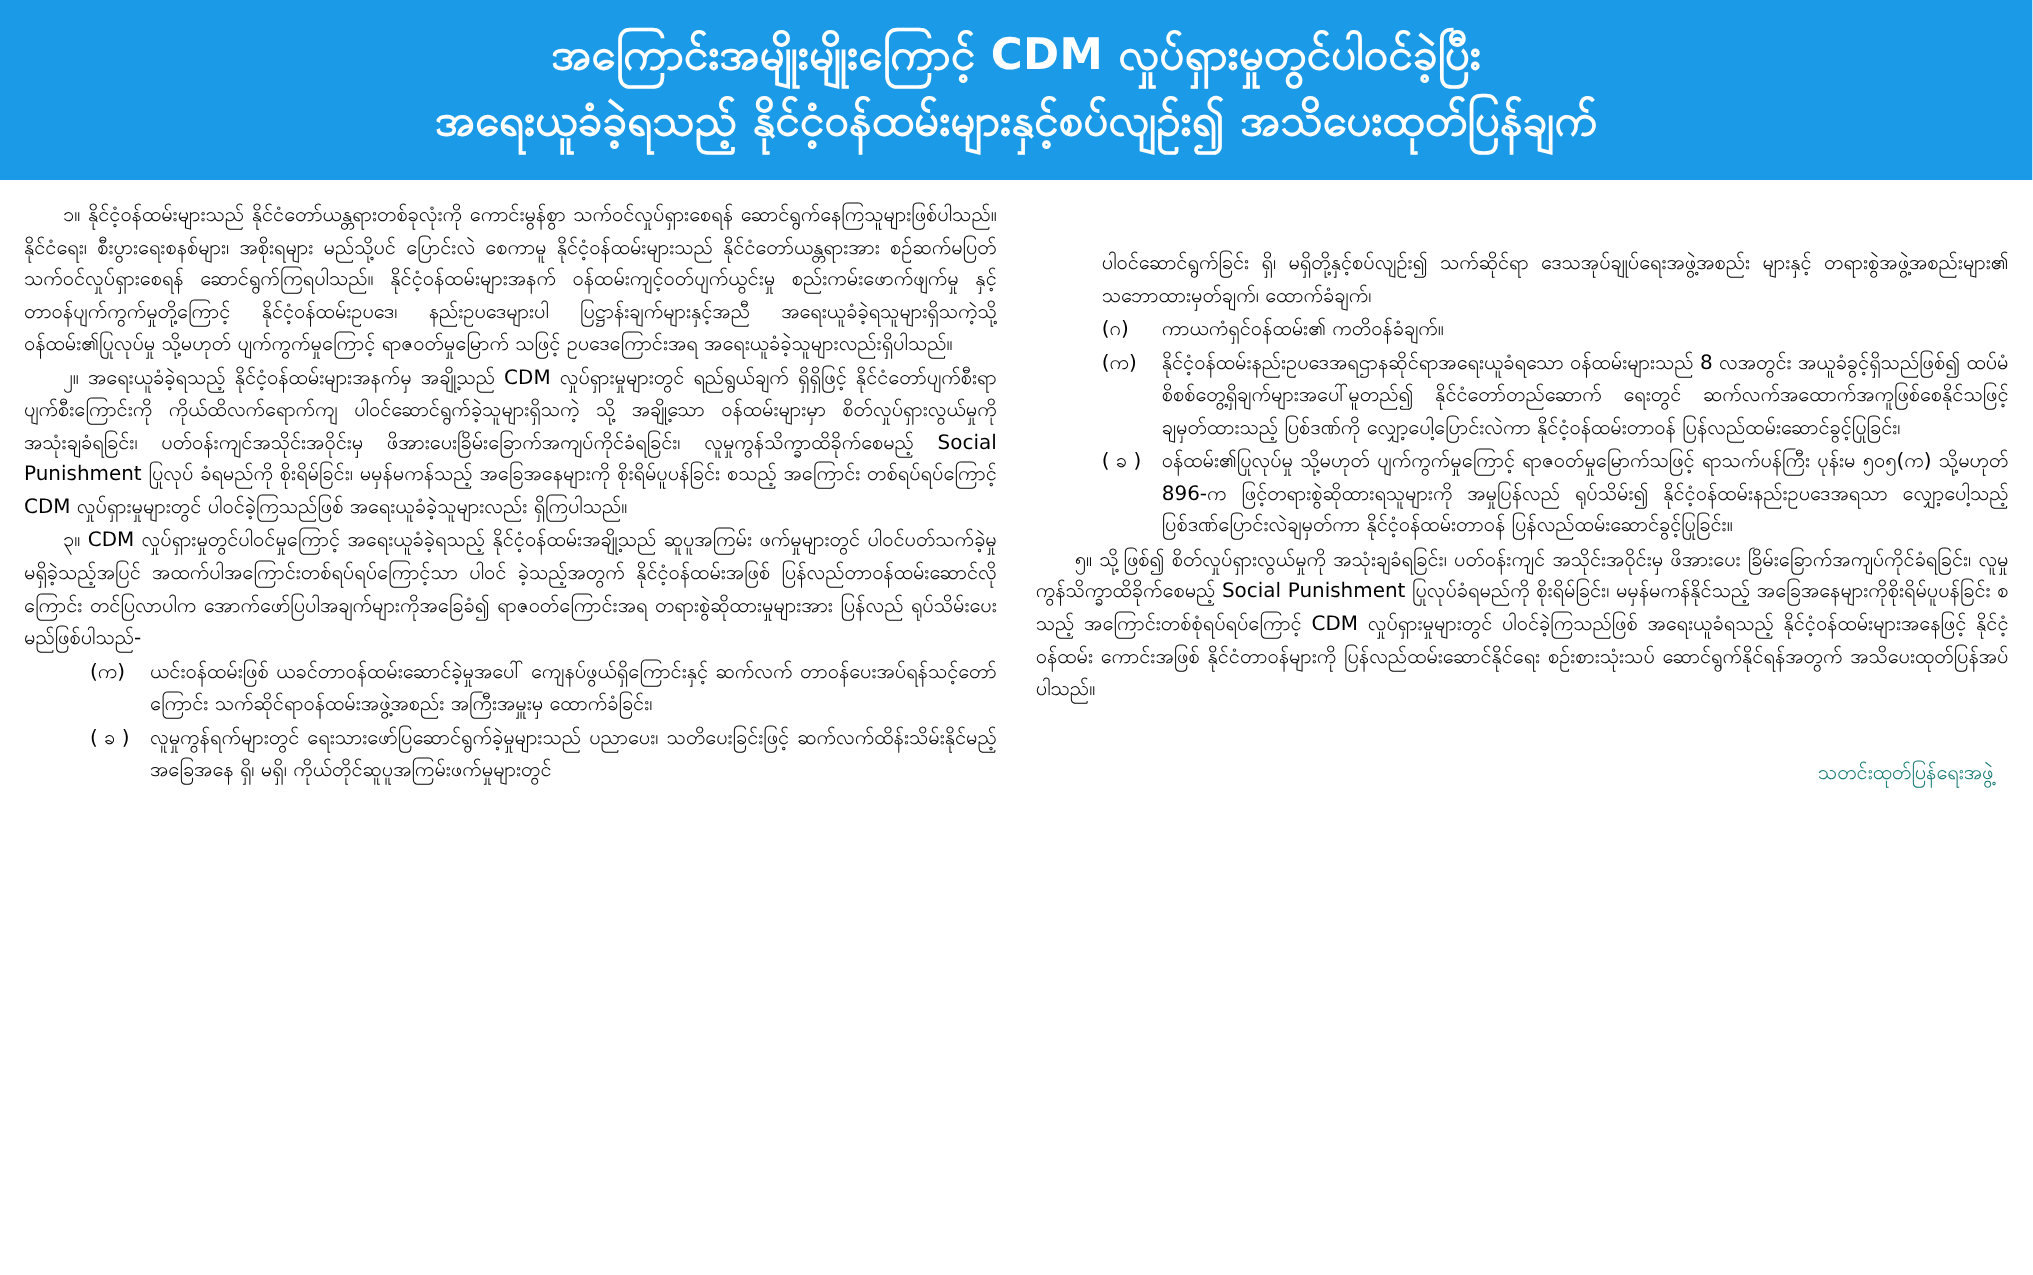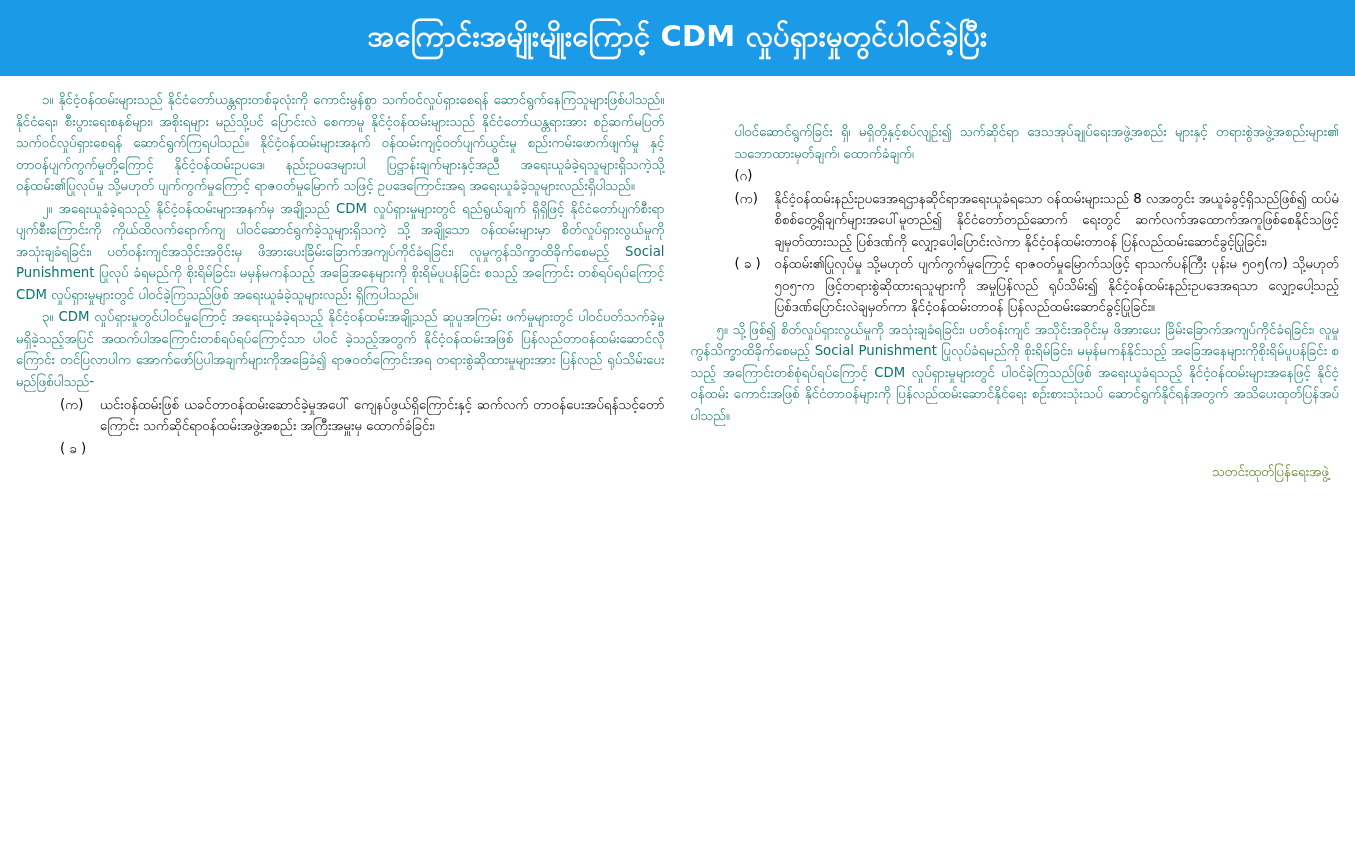--- a/index.html
+++ b/index.html
@@ -39,21 +39,21 @@
     padding: 13px 16px 6px 16px;
     box-sizing: border-box;
   }
   .col {
     width: 50%;
     box-sizing: border-box;
   }
   .para {
     font-size: 13.3px;
     line-height: 1.62;
-    color: #0f766e;
+    color: #000000;
     text-align: justify;
     margin-bottom: 1px;
   }
   .para.indent {
     text-indent: 26px;
   }
   .sub {
     display: flex;
     font-size: 13.3px;
     line-height: 1.62;
@@ -69,34 +69,35 @@
   }
   .sub .subtext {
     flex: 1 1 auto;
     text-align: justify;
   }
   .signature {
     margin-top: 34px;
     text-align: right;
     font-size: 13.3px;
     line-height: 1.72;
-    color: #4d7c0f;
+    color: #0f766e;
     padding-right: 10px;
   }
   .sig-line {
     white-space: nowrap;
   }
 </style>
 </head>
 <body>
 
 <div class="page">
 
   <div class="header-banner">
     <div class="header-line">အကြောင်းအမျိုးမျိုးကြောင့် CDM လှုပ်ရှားမှုတွင်ပါဝင်ခဲ့ပြီး</div>
+    <div class="header-line">အရေးယူခံခဲ့ရသည့် နိုင်ငံ့ဝန်ထမ်းများနှင့်စပ်လျဉ်း၍ အသိပေးထုတ်ပြန်ချက်</div>
   </div>
 
   <div class="content">
 
     <div class="col">
 
       <div class="para indent">
         <span>၁။</span>
         <span>နိုင်ငံ့ဝန်ထမ်းများသည် နိုင်ငံတော်ယန္တရားတစ်ခုလုံးကို ကောင်းမွန်စွာ သက်ဝင်လှုပ်ရှားစေရန် ဆောင်ရွက်နေကြသူများဖြစ်ပါသည်။ နိုင်ငံရေး၊ စီးပွားရေးစနစ်များ၊ အစိုးရများ မည်သို့ပင် ပြောင်းလဲ စေကာမူ နိုင်ငံ့ဝန်ထမ်းများသည် နိုင်ငံတော်ယန္တရားအား စဉ်ဆက်မပြတ် သက်ဝင်လှုပ်ရှားစေရန် ဆောင်ရွက်ကြရပါသည်။ နိုင်ငံ့ဝန်ထမ်းများအနက် ဝန်ထမ်းကျင့်ဝတ်ပျက်ယွင်းမှု စည်းကမ်းဖောက်ဖျက်မှု နှင့် တာဝန်ပျက်ကွက်မှုတို့ကြောင့် နိုင်ငံ့ဝန်ထမ်းဥပဒေ၊ နည်းဥပဒေများပါ ပြဋ္ဌာန်းချက်များနှင့်အညီ အရေးယူခံခဲ့ရသူများရှိသကဲ့သို့ ဝန်ထမ်း၏ပြုလုပ်မှု သို့မဟုတ် ပျက်ကွက်မှုကြောင့် ရာဇဝတ်မှုမြောက် သဖြင့် ဥပဒေကြောင်းအရ အရေးယူခံခဲ့သူများလည်းရှိပါသည်။</span>
       </div>
@@ -111,41 +112,43 @@
         <span>CDM လှုပ်ရှားမှုတွင်ပါဝင်မှုကြောင့် အရေးယူခံခဲ့ရသည့် နိုင်ငံ့ဝန်ထမ်းအချို့သည် ဆူပူအကြမ်း ဖက်မှုများတွင် ပါဝင်ပတ်သက်ခဲ့မှုမရှိခဲ့သည့်အပြင် အထက်ပါအကြောင်းတစ်ရပ်ရပ်ကြောင့်သာ ပါဝင် ခဲ့သည့်အတွက် နိုင်ငံ့ဝန်ထမ်းအဖြစ် ပြန်လည်တာဝန်ထမ်းဆောင်လိုကြောင်း တင်ပြလာပါက အောက်ဖော်ပြပါအချက်များကိုအခြေခံ၍ ရာဇဝတ်ကြောင်းအရ တရားစွဲဆိုထားမှုများအား ပြန်လည် ရုပ်သိမ်းပေးမည်ဖြစ်ပါသည်-</span>
       </div>
 
       <div class="sub">
         <span class="marker">(က)</span>
         <span class="subtext">ယင်းဝန်ထမ်းဖြစ် ယခင်တာဝန်ထမ်းဆောင်ခဲ့မှုအပေါ် ကျေနပ်ဖွယ်ရှိကြောင်းနှင့် ဆက်လက် တာဝန်ပေးအပ်ရန်သင့်တော်ကြောင်း သက်ဆိုင်ရာဝန်ထမ်းအဖွဲ့အစည်း အကြီးအမှူးမှ ထောက်ခံခြင်း၊</span>
       </div>
 
       <div class="sub">
         <span class="marker">( ခ )</span>
+        <span class="subtext">လူမှုကွန်ရက်များတွင် ရေးသားဖော်ပြဆောင်ရွက်ခဲ့မှုများသည် ပညာပေး၊ သတိပေးခြင်းဖြင့် ဆက်လက်ထိန်းသိမ်းနိုင်မည့်အခြေအနေ ရှိ၊ မရှိ၊ ကိုယ်တိုင်ဆူပူအကြမ်းဖက်မှုများတွင်</span>
       </div>
 
     </div>
 
     <div class="col">
 
       <div class="para" style="padding-left:44px;margin-top:32px;">ပါဝင်ဆောင်ရွက်ခြင်း ရှိ၊ မရှိတို့နှင့်စပ်လျဉ်း၍ သက်ဆိုင်ရာ ဒေသအုပ်ချုပ်ရေးအဖွဲ့အစည်း များနှင့် တရားစွဲအဖွဲ့အစည်းများ၏ သဘောထားမှတ်ချက်၊ ထောက်ခံချက်၊</div>
 
       <div class="sub">
         <span class="marker">(ဂ)</span>
+        <span class="subtext">ကာယကံရှင်ဝန်ထမ်း၏ ကတိဝန်ခံချက်။</span>
       </div>
 
 
       <div class="sub">
         <span class="marker">(က)</span>
         <span class="subtext">နိုင်ငံ့ဝန်ထမ်းနည်းဥပဒေအရဌာနဆိုင်ရာအရေးယူခံရသော ဝန်ထမ်းများသည် 8 လအတွင်း အယူခံခွင့်ရှိသည်ဖြစ်၍ ထပ်မံစိစစ်တွေ့ရှိချက်များအပေါ်မူတည်၍ နိုင်ငံတော်တည်ဆောက် ရေးတွင် ဆက်လက်အထောက်အကူဖြစ်စေနိုင်သဖြင့် ချမှတ်ထားသည့် ပြစ်ဒဏ်ကို လျှော့ပေါ့ပြောင်းလဲကာ နိုင်ငံ့ဝန်ထမ်းတာဝန် ပြန်လည်ထမ်းဆောင်ခွင့်ပြုခြင်း၊</span>
       </div>
 
       <div class="sub">
         <span class="marker">( ခ )</span>
-        <span class="subtext">ဝန်ထမ်း၏ပြုလုပ်မှု သို့မဟုတ် ပျက်ကွက်မှုကြောင့် ရာဇဝတ်မှုမြောက်သဖြင့် ရာသက်ပန်ကြီး ပုန်းမ ၅၀၅(က) သို့မဟုတ် ၅၀၅-က ဖြင့်တရားစွဲဆိုထားရသူများကို အမှုပြန်လည် ရုပ်သိမ်း၍ နိုင်ငံ့ဝန်ထမ်းနည်းဥပဒေအရသာ လျှော့ပေါ့သည့် ပြစ်ဒဏ်ပြောင်းလဲချမှတ်ကာ နိုင်ငံ့ဝန်ထမ်းတာဝန် ပြန်လည်ထမ်းဆောင်ခွင့်ပြုခြင်း။</span>
+        <span class="subtext">ဝန်ထမ်း၏ပြုလုပ်မှု သို့မဟုတ် ပျက်ကွက်မှုကြောင့် ရာဇဝတ်မှုမြောက်သဖြင့် ရာသက်ပန်ကြီး ပုန်းမ ၅၀၅(က) သို့မဟုတ် 896-က ဖြင့်တရားစွဲဆိုထားရသူများကို အမှုပြန်လည် ရုပ်သိမ်း၍ နိုင်ငံ့ဝန်ထမ်းနည်းဥပဒေအရသာ လျှော့ပေါ့သည့် ပြစ်ဒဏ်ပြောင်းလဲချမှတ်ကာ နိုင်ငံ့ဝန်ထမ်းတာဝန် ပြန်လည်ထမ်းဆောင်ခွင့်ပြုခြင်း။</span>
       </div>
 
       <div class="para indent">
         <span>၅။</span>
         <span>သို့ဖြစ်၍ စိတ်လှုပ်ရှားလွယ်မှုကို အသုံးချခံရခြင်း၊ ပတ်ဝန်းကျင် အသိုင်းအဝိုင်းမှ ဖိအားပေး ခြိမ်းခြောက်အကျပ်ကိုင်ခံရခြင်း၊ လူမှုကွန်သိက္ခာထိခိုက်စေမည့် Social Punishment ပြုလုပ်ခံရမည်ကို စိုးရိမ်ခြင်း၊ မမှန်မကန်နိုင်သည့် အခြေအနေများကိုစိုးရိမ်ပူပန်ခြင်း စသည့် အကြောင်းတစ်စုံရပ်ရပ်ကြောင့် CDM လှုပ်ရှားမှုများတွင် ပါဝင်ခဲ့ကြသည်ဖြစ် အရေးယူခံရသည့် နိုင်ငံ့ဝန်ထမ်းများအနေဖြင့် နိုင်ငံ့ဝန်ထမ်း ကောင်းအဖြစ် နိုင်ငံတာဝန်များကို ပြန်လည်ထမ်းဆောင်နိုင်ရေး စဉ်းစားသုံးသပ် ဆောင်ရွက်နိုင်ရန်အတွက် အသိပေးထုတ်ပြန်အပ်ပါသည်။</span>
       </div>
 
       <div class="signature">
         <div class="sig-line">သတင်းထုတ်ပြန်ရေးအဖွဲ့</div>
       </div>

